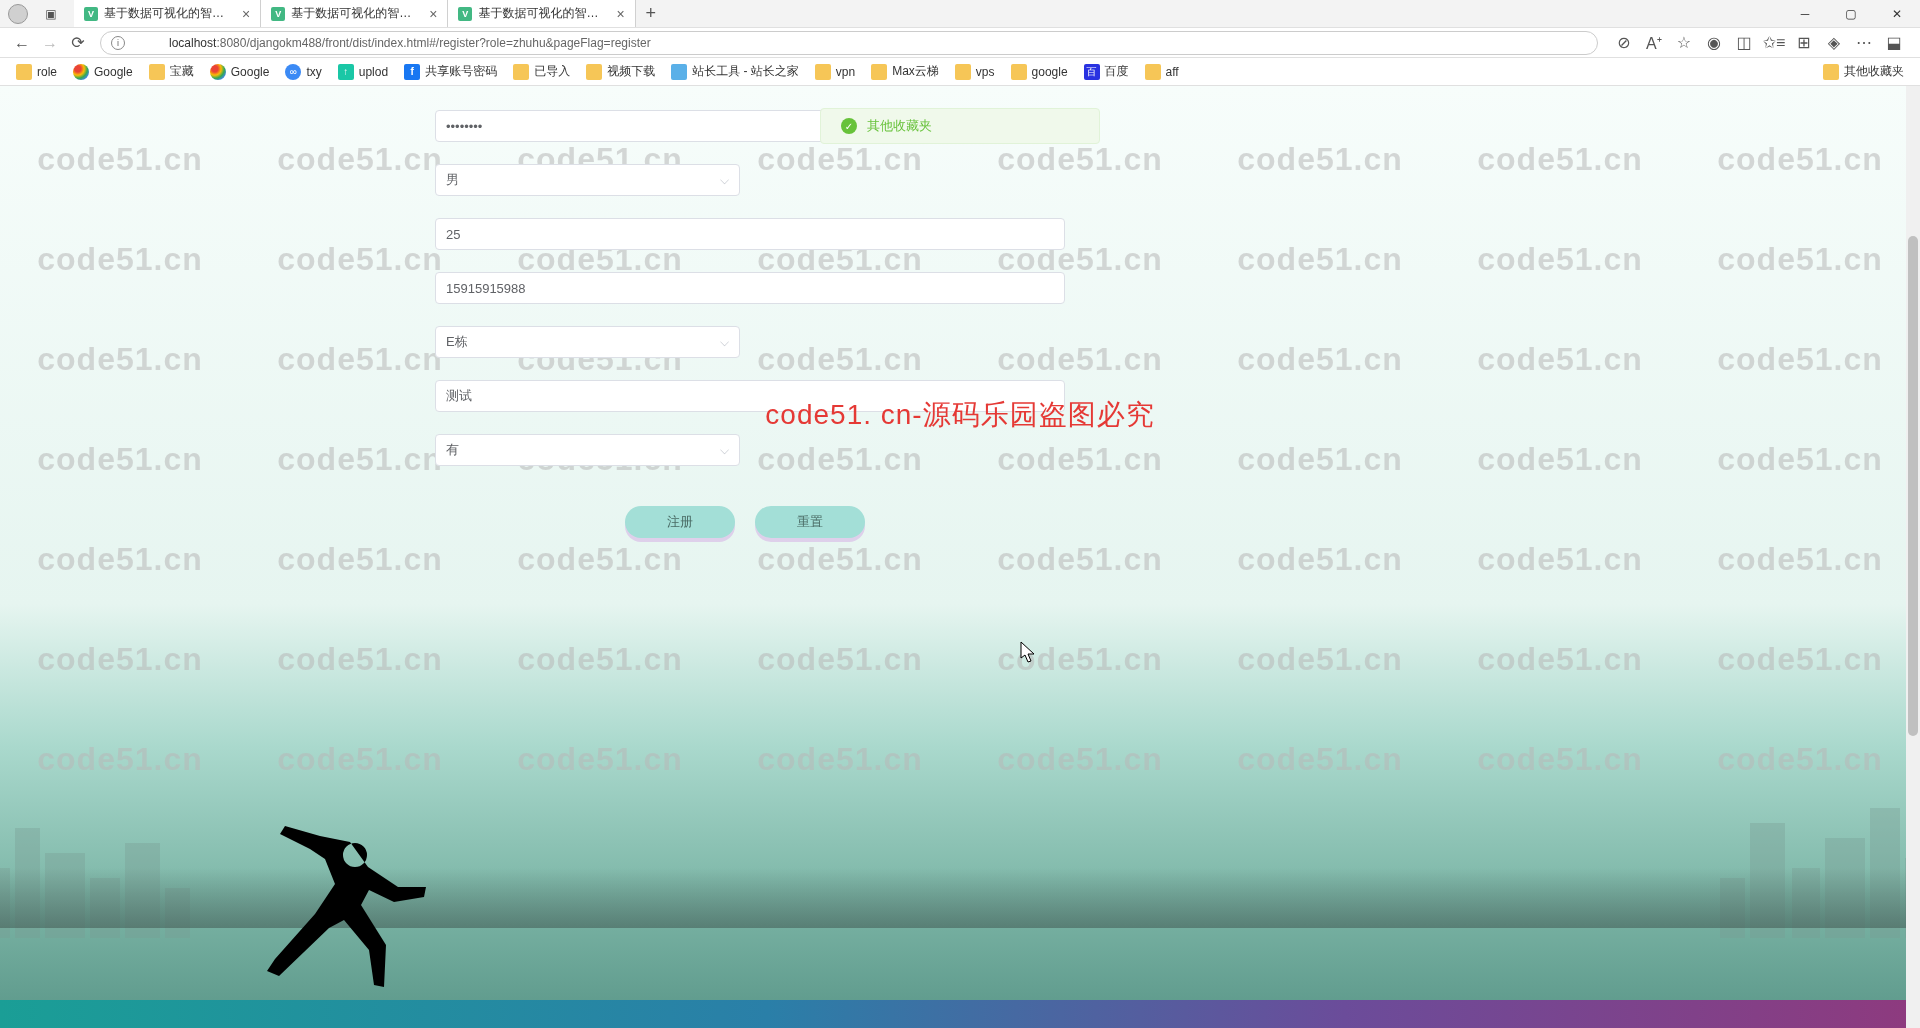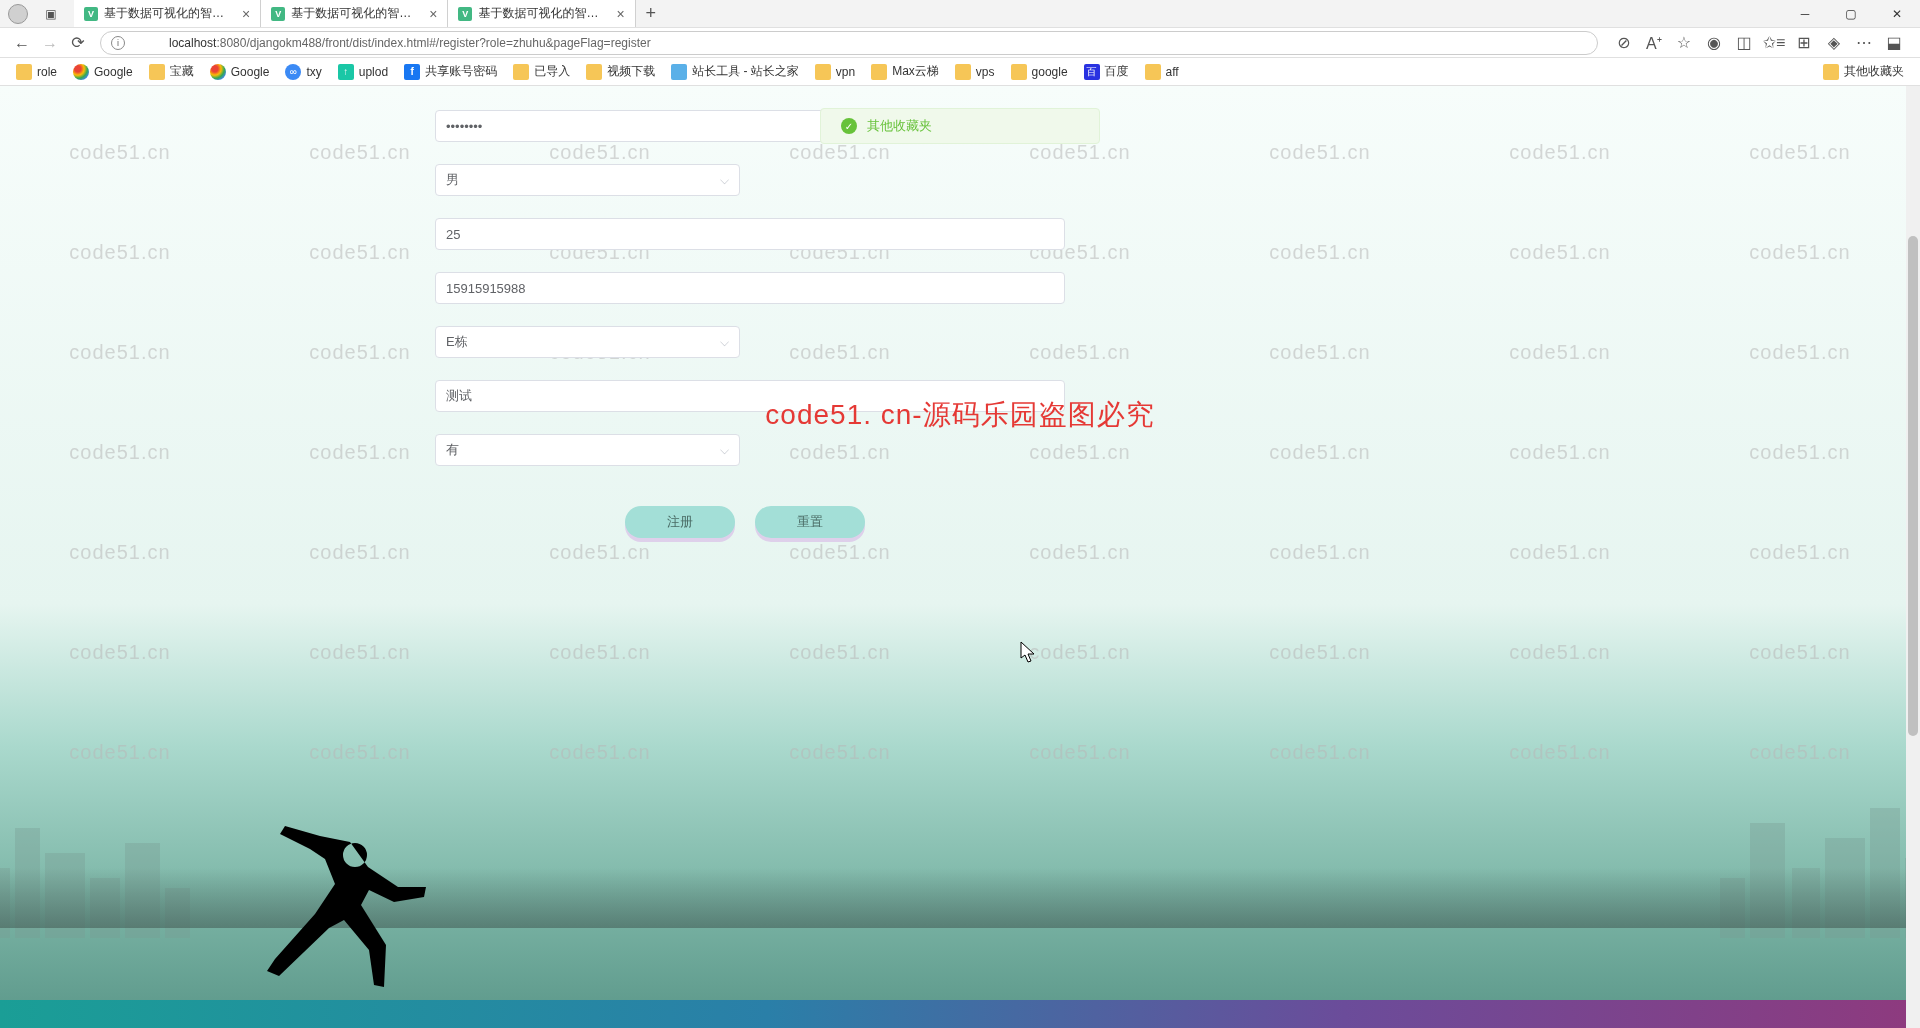--- a/index.html
+++ b/index.html
@@ -39,21 +39,21 @@
 .bm-fb { background: #1877f2; color: #fff; font-weight: bold; }
 .bm-baidu { background: #2932e1; color: #fff; }
 .bookmarks .spacer { flex: 1; }
 .bm-overflow { display: flex; color: #333; }
 
 
 .viewport { position: relative; width: 100%; height: 942px; background: linear-gradient(to bottom, #f7fdfb 0%, #e6f5f0 55%, #aad9cd 70%, #7fb8a9 85%, #5a9688 100%); overflow: hidden; }
 
 
 .wm-layer { position: absolute; inset: 0; pointer-events: none; }
-.wm-row { position: absolute; width: 100%; display: flex; justify-content: space-between; padding: 0 -40px; color: #b8b8b8; font-size: 20px; font-weight: 400; letter-spacing: 1px; opacity: 0.55; }
+.wm-row { position: absolute; width: 100%; display: flex; justify-content: space-between; padding: 0 -40px; color: #b8b8b8; font-size: 32px; font-weight: 700; letter-spacing: 1px; opacity: 0.55; }
 .wm-cell { width: 14.28%; text-align: center; }
 
 
 .toast { position: absolute; top: 22px; left: 50%; transform: translateX(-50%); background: #f0f9eb; border: 1px solid #e1f3d8; border-radius: 4px; padding: 8px 20px; display: flex; align-items: center; color: #67c23a; font-size: 13px; z-index: 100; min-width: 280px; }
 .toast .tick { width: 16px; height: 16px; border-radius: 50%; background: #67c23a; color: #fff; display: flex; align-items: center; justify-content: center; margin-right: 10px; font-size: 10px; }
 
 
 .form-wrap { position: absolute; left: 435px; top: 0; width: 630px; }
 .field { margin-bottom: 22px; }
 .field input, .field .sel { width: 100%; height: 32px; border: 1px solid #dcdfe6; border-radius: 4px; padding: 0 10px; font-size: 13px; color: #606266; background: #fff; }

